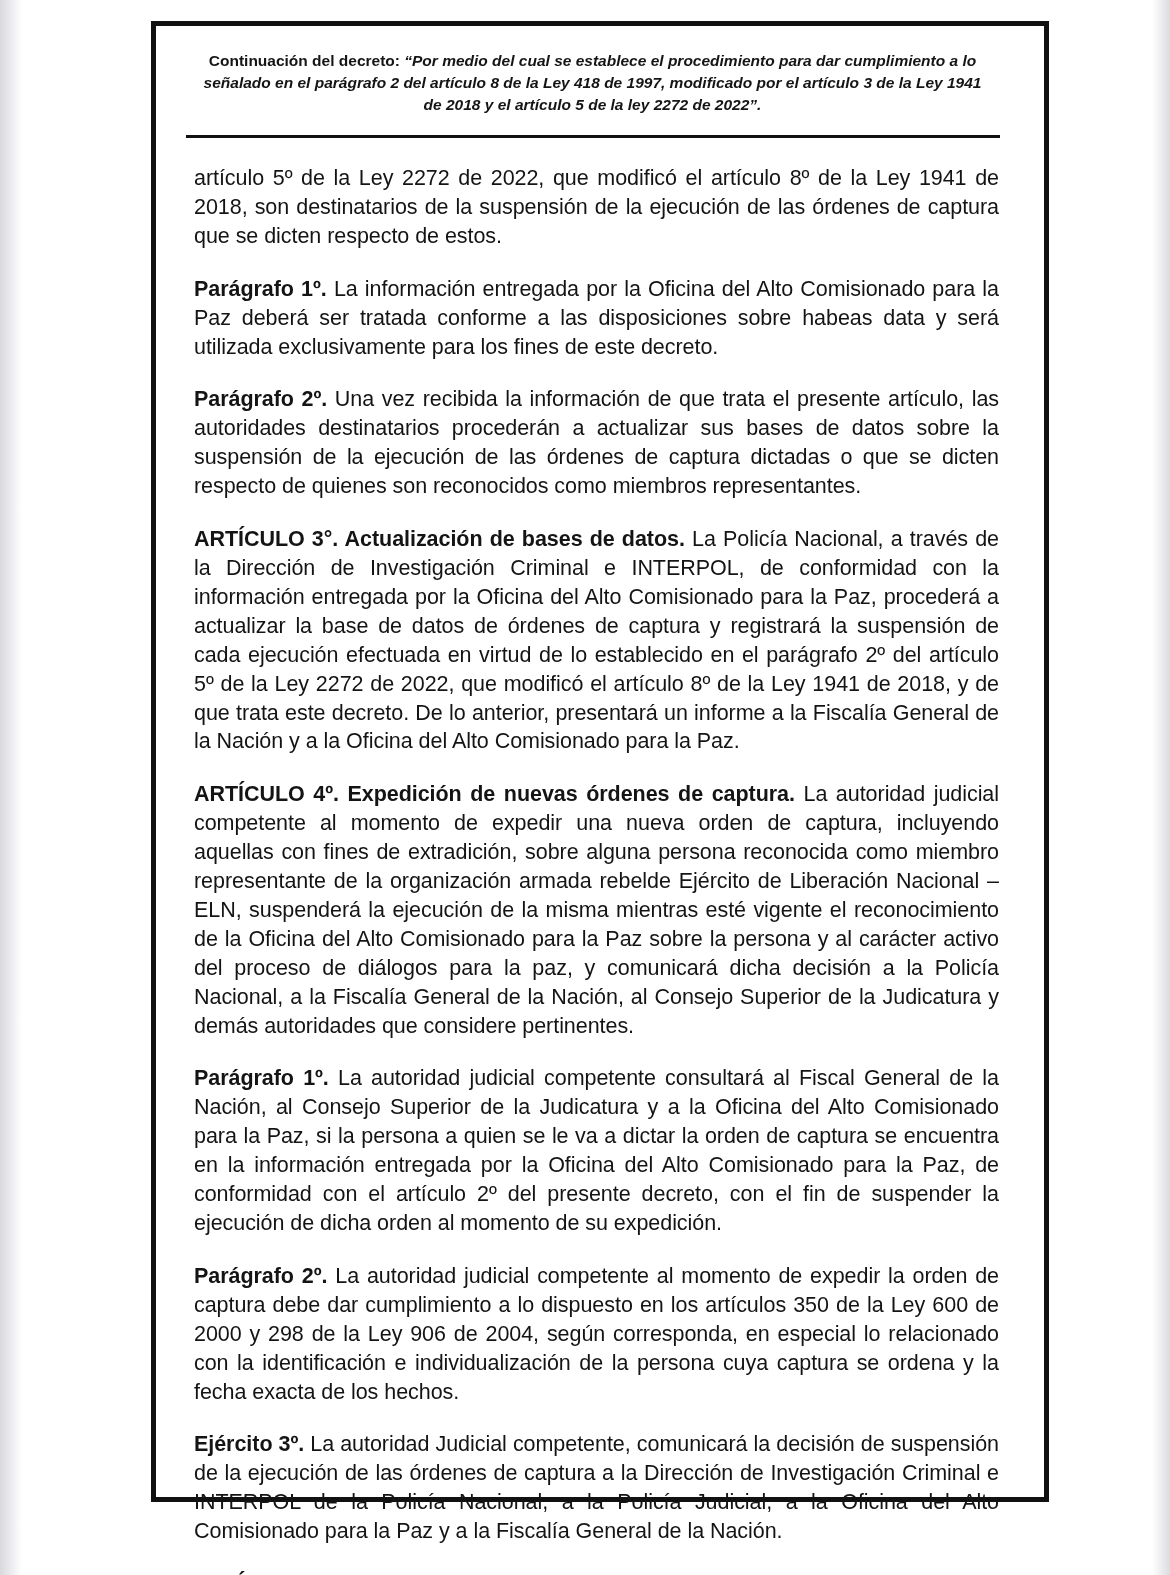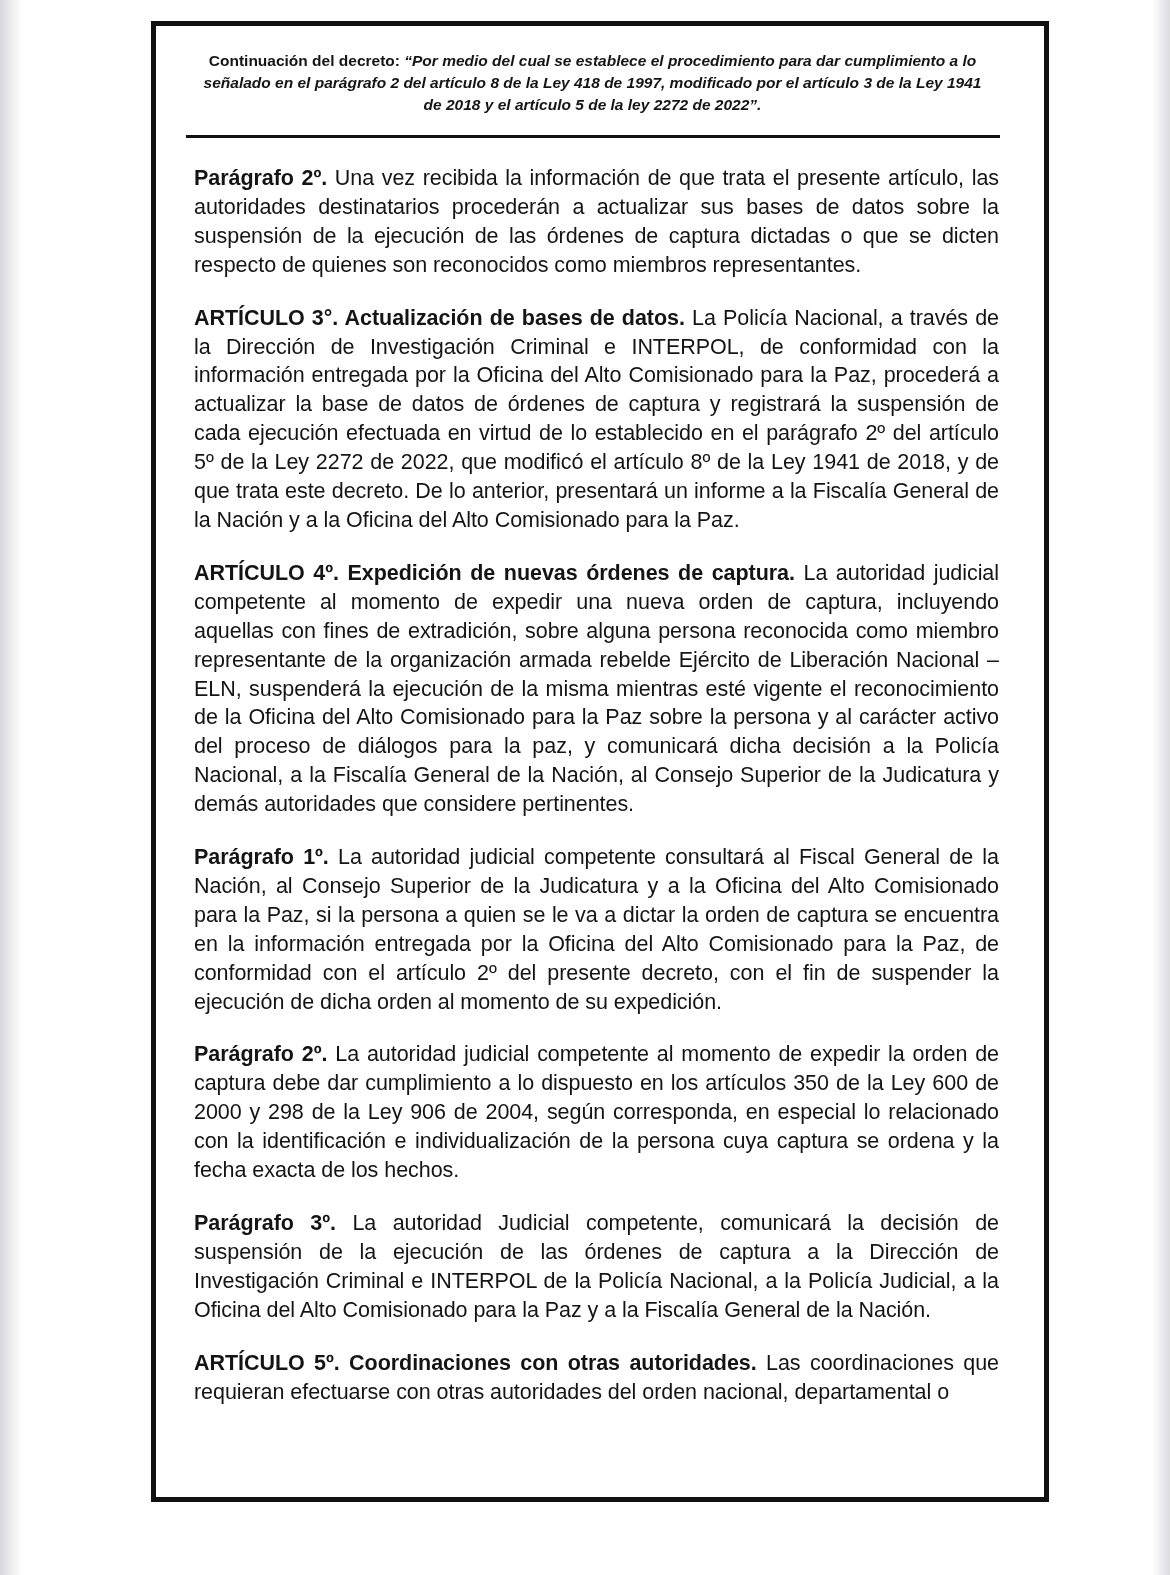--- a/index.html
+++ b/index.html
@@ -118,33 +118,35 @@
     <div class="frame-inner">
 
       <div class="doc-header">
         <span class="lead">Continuación del decreto: </span><span class="quoted">“Por medio del cual se establece el procedimiento para dar cumplimiento a lo señalado en el parágrafo 2 del artículo 8 de la Ley 418 de 1997, modificado por el artículo 3 de la Ley 1941 de 2018 y el artículo 5 de la ley 2272 de 2022”.</span>
       </div>
 
       <div class="header-rule"></div>
 
       <div class="doc-body">
 
+        <p class="para"><span class="lbl"></span><span>artículo 5º de la Ley 2272 de 2022, que modificó el artículo 8º de la Ley 1941 de 2018, son destinatarios de la suspensión de la ejecución de las órdenes de captura que se dicten respecto de estos.</span></p>
 
+        <p class="para"><span class="lbl">Parágrafo 1º.</span><span> La información entregada por la Oficina del Alto Comisionado para la Paz deberá ser tratada conforme a las disposiciones sobre habeas data y será utilizada exclusivamente para los fines de este decreto.</span></p>
 
         <p class="para"><span class="lbl">Parágrafo 2º.</span><span> Una vez recibida la información de que trata el presente artículo, las autoridades destinatarios procederán a actualizar sus bases de datos sobre la suspensión de la ejecución de las órdenes de captura dictadas o que se dicten respecto de quienes son reconocidos como miembros representantes.</span></p>
 
         <p class="para"><span class="lbl">ARTÍCULO 3°. Actualización de bases de datos.</span><span> La Policía Nacional, a través de la Dirección de Investigación Criminal e INTERPOL, de conformidad con la información entregada por la Oficina del Alto Comisionado para la Paz, procederá a actualizar la base de datos de órdenes de captura y registrará la suspensión de cada ejecución efectuada en virtud de lo establecido en el parágrafo 2º del artículo 5º de la Ley 2272 de 2022, que modificó el artículo 8º de la Ley 1941 de 2018, y de que trata este decreto. De lo anterior, presentará un informe a la Fiscalía General de la Nación y a la Oficina del Alto Comisionado para la Paz.</span></p>
 
         <p class="para"><span class="lbl">ARTÍCULO 4º. Expedición de nuevas órdenes de captura.</span><span> La autoridad judicial competente al momento de expedir una nueva orden de captura, incluyendo aquellas con fines de extradición, sobre alguna persona reconocida como miembro representante de la organización armada rebelde Ejército de Liberación Nacional – ELN, suspenderá la ejecución de la misma mientras esté vigente el reconocimiento de la Oficina del Alto Comisionado para la Paz sobre la persona y al carácter activo del proceso de diálogos para la paz, y comunicará dicha decisión a la Policía Nacional, a la Fiscalía General de la Nación, al Consejo Superior de la Judicatura y demás autoridades que considere pertinentes.</span></p>
 
         <p class="para"><span class="lbl">Parágrafo 1º.</span><span> La autoridad judicial competente consultará al Fiscal General de la Nación, al Consejo Superior de la Judicatura y a la Oficina del Alto Comisionado para la Paz, si la persona a quien se le va a dictar la orden de captura se encuentra en la información entregada por la Oficina del Alto Comisionado para la Paz, de conformidad con el artículo 2º del presente decreto, con el fin de suspender la ejecución de dicha orden al momento de su expedición.</span></p>
 
         <p class="para"><span class="lbl">Parágrafo 2º.</span><span> La autoridad judicial competente al momento de expedir la orden de captura debe dar cumplimiento a lo dispuesto en los artículos 350 de la Ley 600 de 2000 y 298 de la Ley 906 de 2004, según corresponda, en especial lo relacionado con la identificación e individualización de la persona cuya captura se ordena y la fecha exacta de los hechos.</span></p>
 
-        <p class="para"><span class="lbl">Parágrafo 3º.</span><span> La autoridad Judicial competente, comunicará la decisión de suspensión de la ejecución de las órdenes de captura a la Dirección de Investigación Criminal e INTERPOL de la Policía Nacional, a la Policía Judicial, a la Oficina del Alto Comisionado para la Paz y a la Fiscalía General de la Nación.</span></p>
+        <p class="para"><span class="lbl">Ejército 3º.</span><span> La autoridad Judicial competente, comunicará la decisión de suspensión de la ejecución de las órdenes de captura a la Dirección de Investigación Criminal e INTERPOL de la Policía Nacional, a la Policía Judicial, a la Oficina del Alto Comisionado para la Paz y a la Fiscalía General de la Nación.</span></p>
 
         <p class="para"><span class="lbl">ARTÍCULO 5º. Coordinaciones con otras autoridades.</span><span> Las coordinaciones que requieran efectuarse con otras autoridades del orden nacional, departamental o</span></p>
 
       </div>
 
     </div>
   </div>
 
 </div>
 

